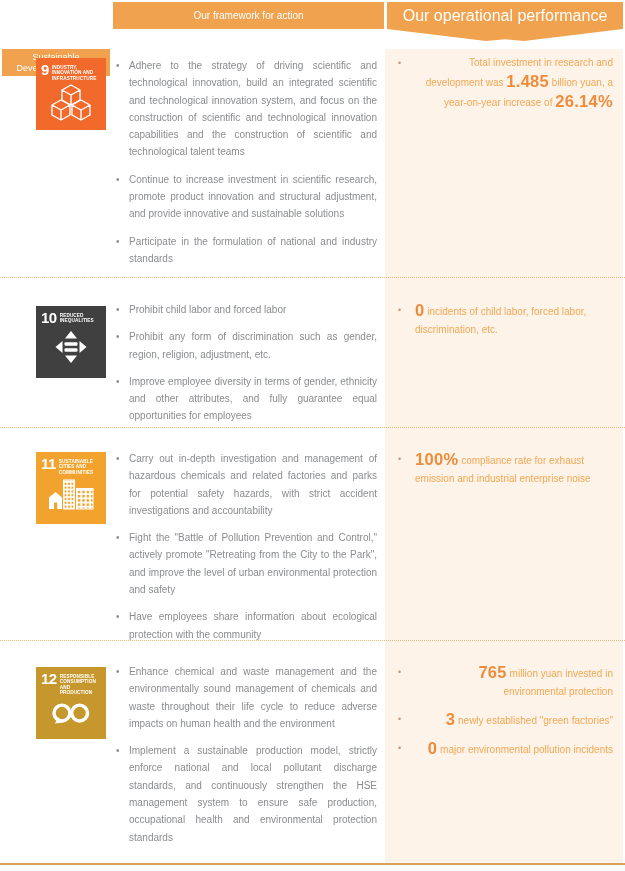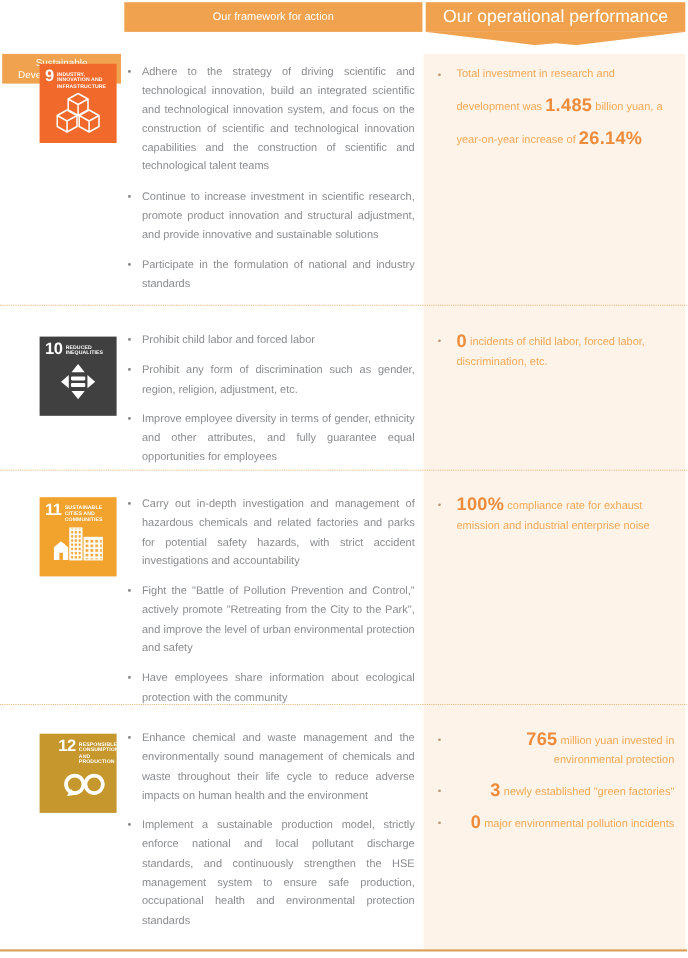--- a/index.html
+++ b/index.html
@@ -32,21 +32,21 @@
   
   .actions { position:absolute; left:115px; width:262px; list-style:none; }
   .actions li { position:relative; padding-left:14px; font-size:10px; line-height:17.3px; color:#8A8C8F;
                 text-align:justify; margin-bottom:10px; }
   .actions li::before { content:"•"; position:absolute; left:1px; top:0; color:#8A8C8F; }
 
   
   .stats { position:absolute; left:395px; width:218px; list-style:none; }
   .stats li { position:relative; padding-left:20px; font-size:10px; line-height:18px; color:#F3A855; margin-bottom:9px; }
   .stats li::before { content:"•"; position:absolute; left:3px; top:0; color:#C09573; font-size:9px; }
-  .stats li.tall { line-height:28px; }
+  .stats li.tall { line-height:18px;text-align:right; }
   .stat-big { font-size:16.5px; font-weight:bold; color:#EE8C3C; letter-spacing:0.3px; vertical-align:-1px; }
 </style>
 </head>
 <body>
 
 <div class="page">
 
   <div class="peach-panel"></div>
 
   <div class="hdr-box hdr-1">Sustainable Development Goals</div>
@@ -143,21 +143,21 @@
     <li>Carry out in-depth investigation and management of hazardous chemicals and related factories and parks for potential safety hazards, with strict accident investigations and accountability</li>
     <li>Fight the "Battle of Pollution Prevention and Control," actively promote "Retreating from the City to the Park", and improve the level of urban environmental protection and safety</li>
     <li>Have employees share information about ecological protection with the community</li>
   </ul>
   <ul class="stats" style="top:450px;">
     <li><span class="stat-big">100%</span><span> compliance rate for exhaust emission and industrial enterprise noise</span></li>
   </ul>
 
   <div class="divider" style="top:640px;"></div>
 
-  <div class="sdg-icon" style="top: 667px; background-color: rgb(198, 151, 45); padding-left: 12px;">
+  <div class="sdg-icon" style="top: 667px; background-color: rgb(198, 151, 45);">
     <div class="sdg-head">
       <span class="sdg-num">12</span>
       <span class="sdg-title">Responsible Consumption and Production</span>
     </div>
     <div class="sdg-art" style="margin-top:4px;">
       <svg width="42" height="27" viewBox="0 0 44 27">
         <circle cx="12.5" cy="13" r="8.3" fill="none" stroke="#fff" stroke-width="3.6"></circle>
         <circle cx="31" cy="13" r="8.3" fill="none" stroke="#fff" stroke-width="3.6"></circle>
         <polygon points="5,24 13.5,23 9,17.5" fill="#fff"></polygon>
       </svg>

